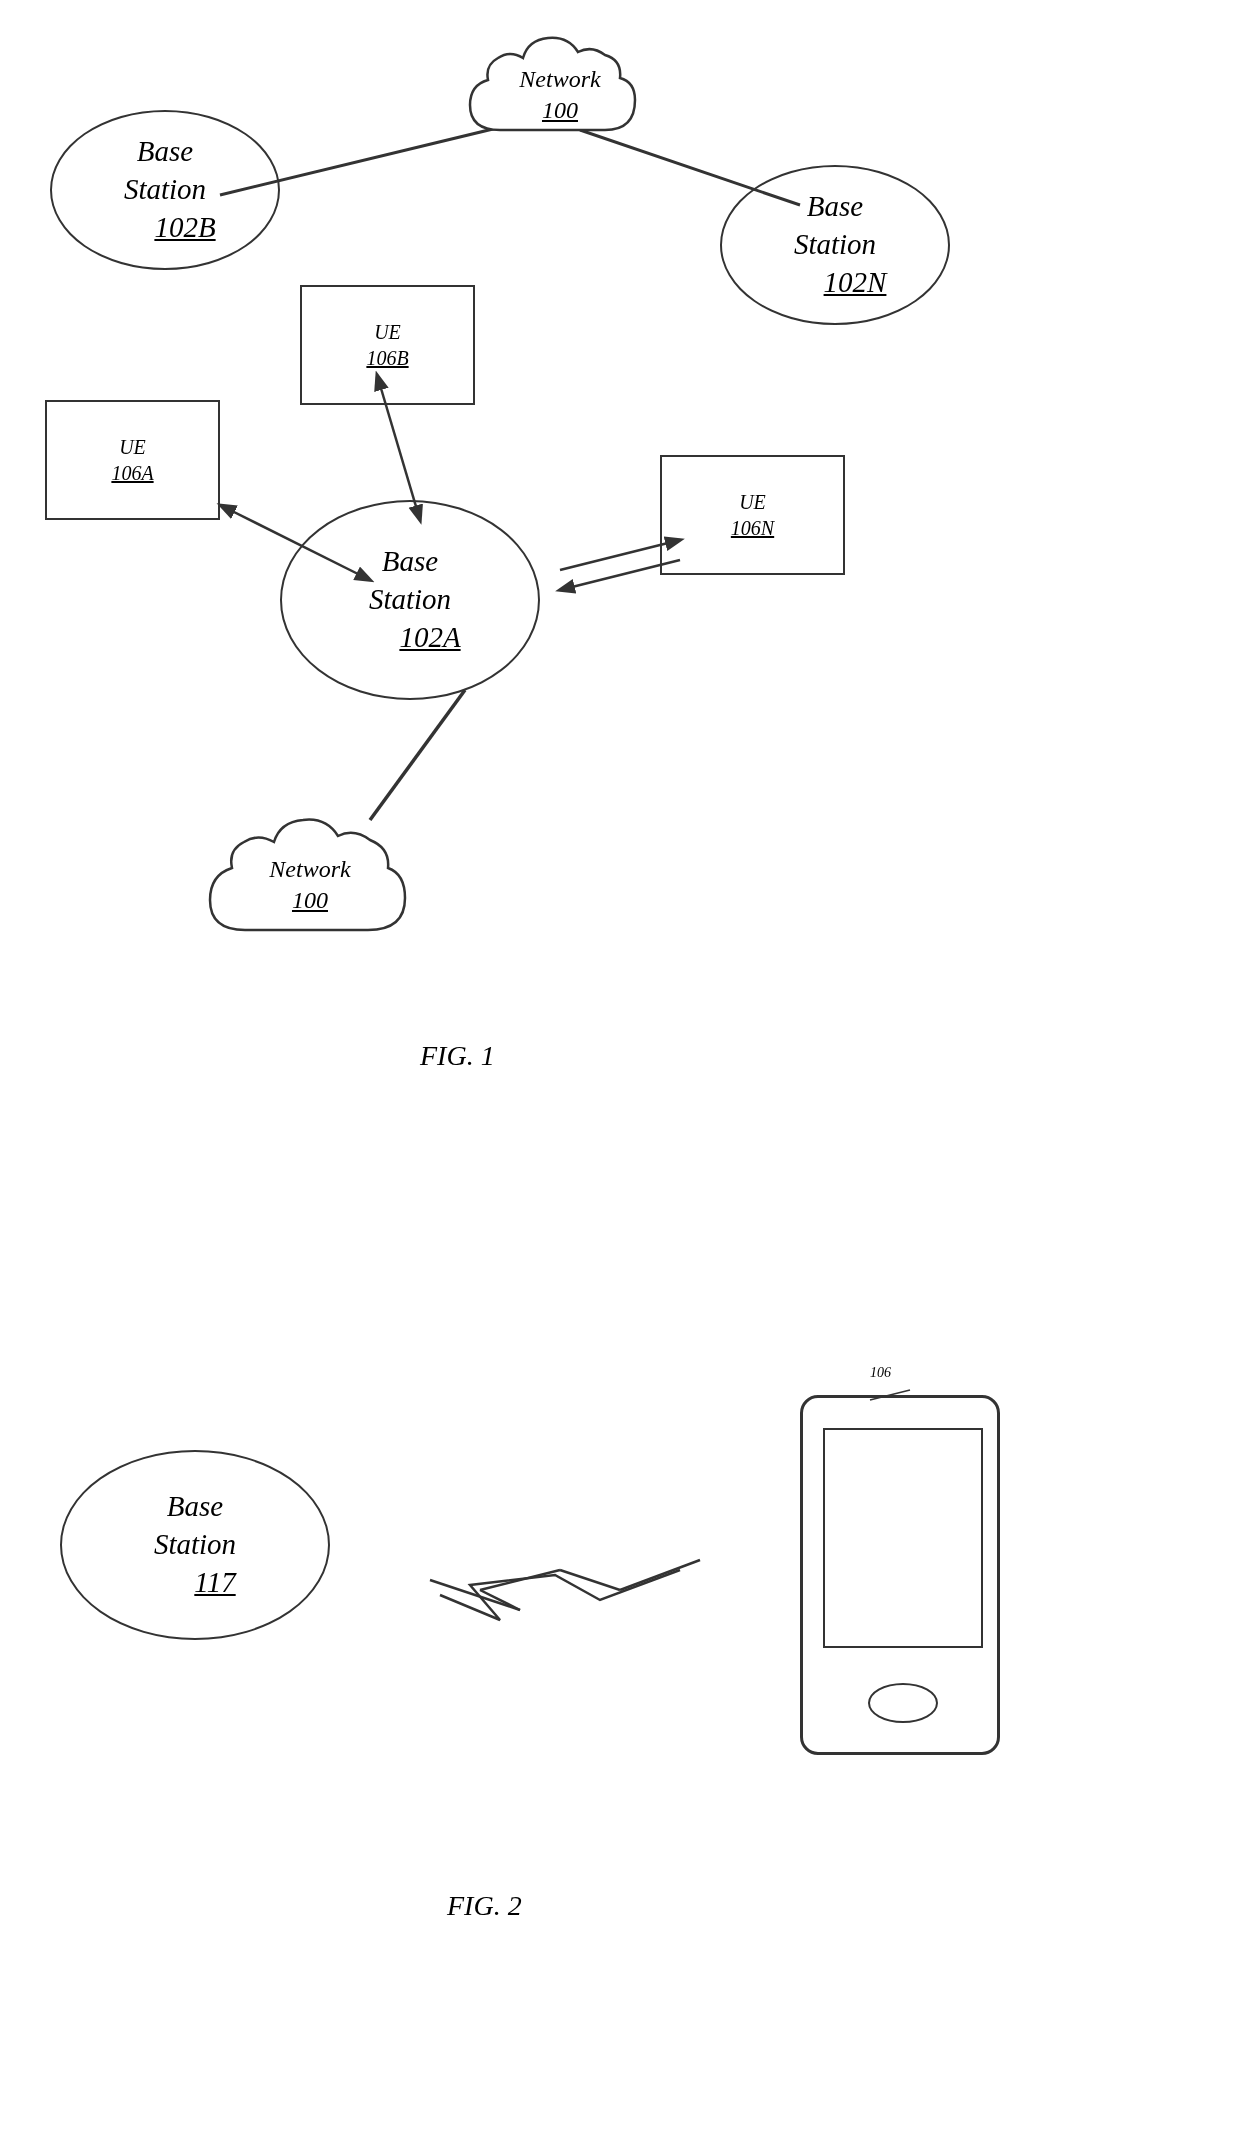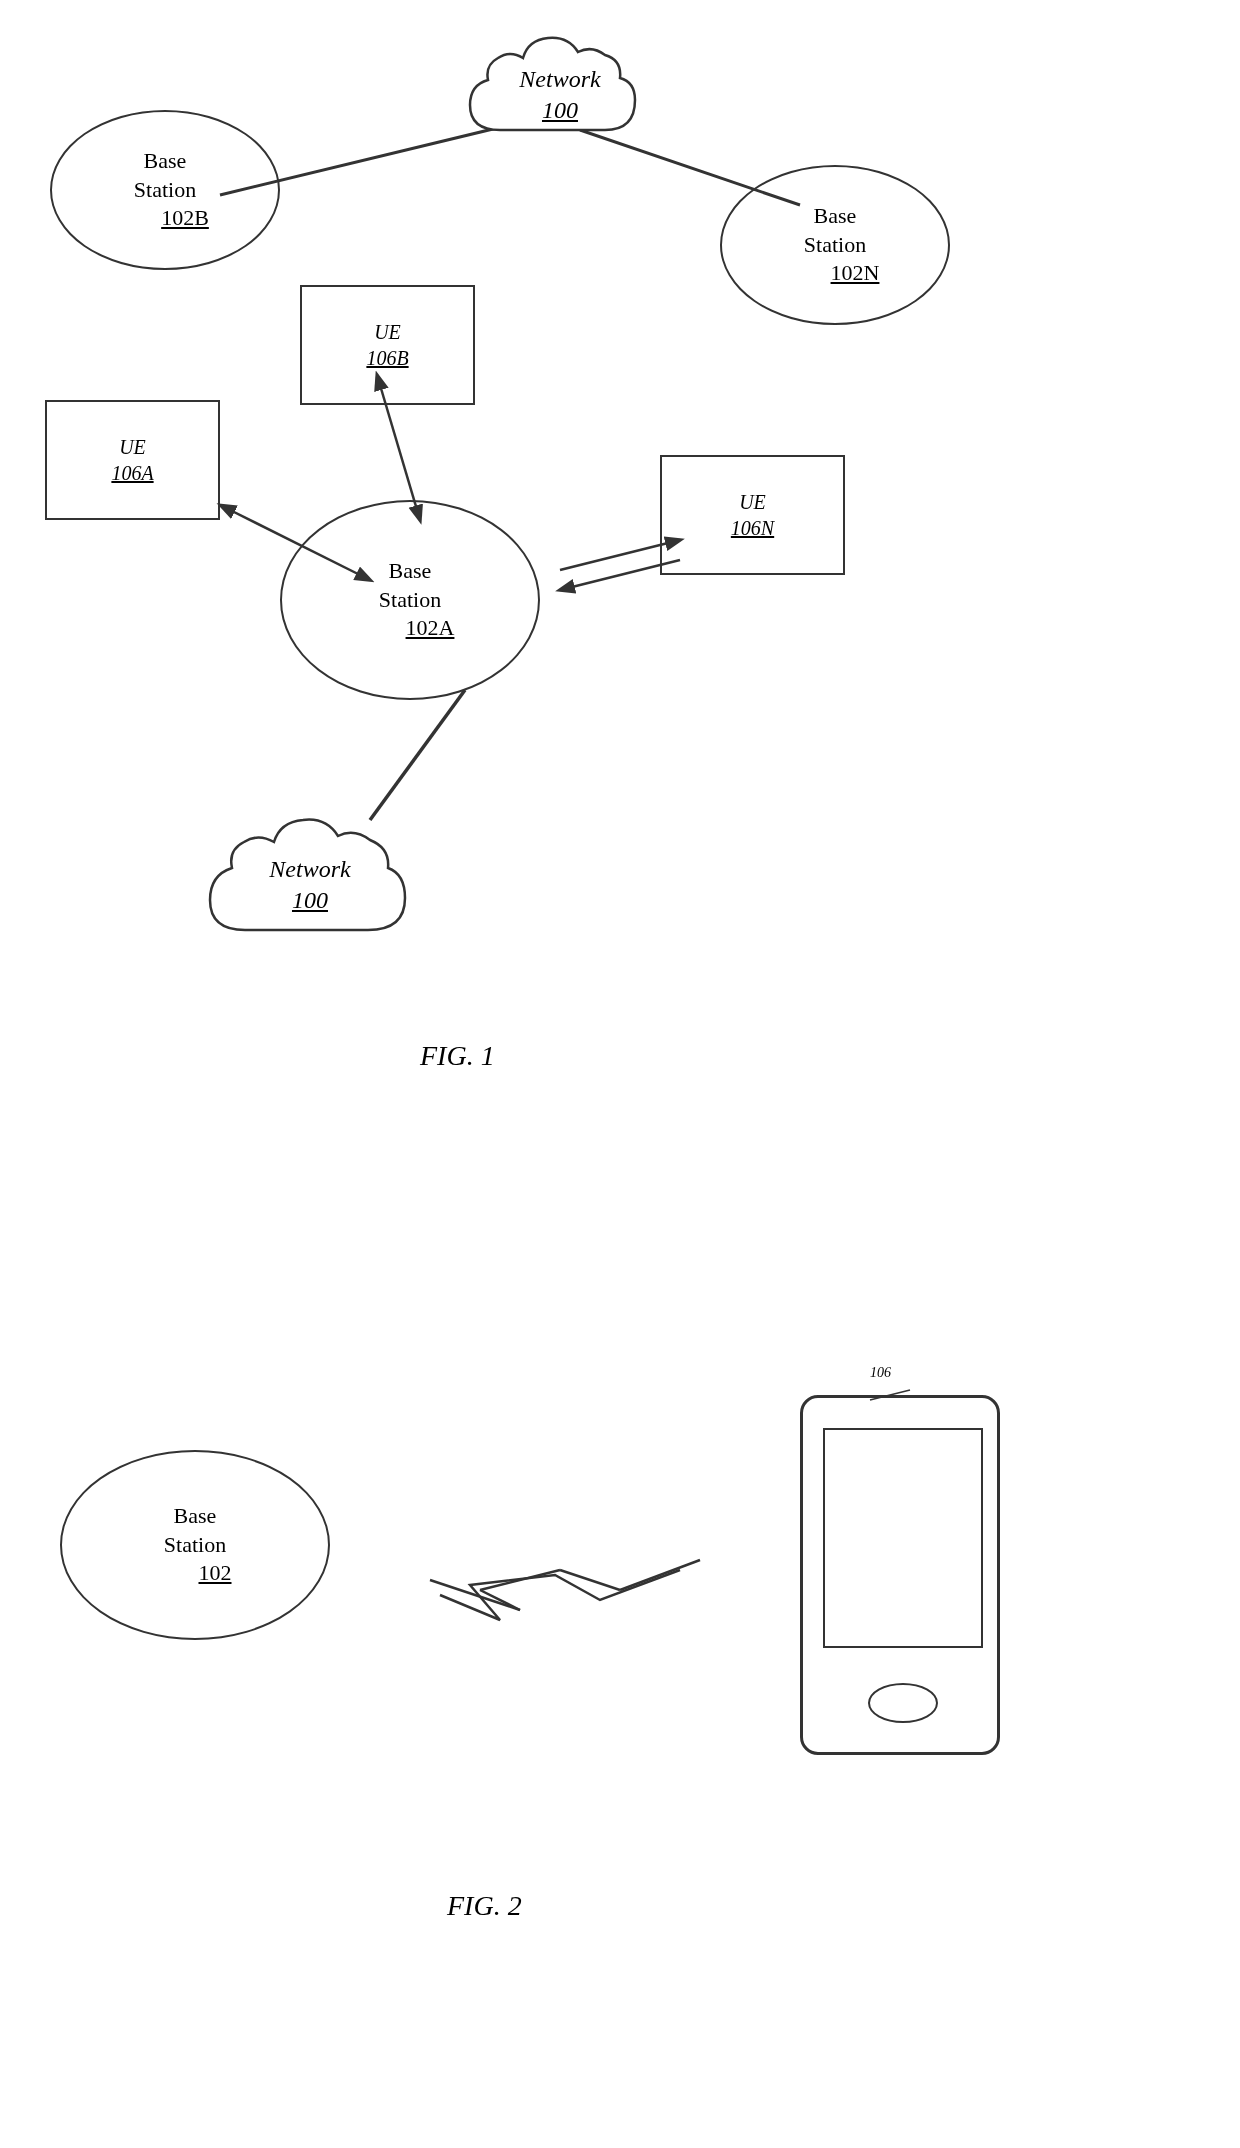--- a/index.html
+++ b/index.html
@@ -62,21 +62,22 @@
       position: absolute;
       border: 2.5px solid #333;
       border-radius: 50%;
       display: flex;
       align-items: center;
       justify-content: center;
     }
 
     .ellipse-text {
       text-align: center;
-      font-size: 22px;
+      font-style: italic;
+      font-size: 29px;
       line-height: 1.3;
     }
 
     .ellipse-text u {
       text-decoration: underline;
       margin-left: 40px;
     }
 
     
     .ue-box {
@@ -246,21 +247,21 @@
     <line x1="480" y1="460" x2="560" y2="440" stroke="#333" stroke-width="2.5"></line>
     <line x1="560" y1="440" x2="620" y2="460" stroke="#333" stroke-width="2.5"></line>
     <line x1="620" y1="460" x2="700" y2="430" stroke="#333" stroke-width="2.5"></line>
 
     <polyline points="440,465 500,490 470,455 555,445 600,470 680,440" fill="none" stroke="#333" stroke-width="2.5"></polyline>
   </svg>
 
   <div class="ellipse" style="left:60px; top:320px; width:270px; height:190px;">
     <div class="ellipse-text">
       <span>Base<br>Station</span><br>
-      <u>102</u>
+      <u>117</u>
     </div>
   </div>
 
   <div class="ref-num" style="left:870px; top:235px;">106</div>
 
   <div class="phone" style="left:800px; top:265px; width:200px; height:360px;">
 
     <div class="phone-screen" style="left:20px; top:30px; width:160px; height:220px;"></div>
 
     <div class="phone-button" style="left:65px; top:285px; width:70px; height:40px;"></div>

